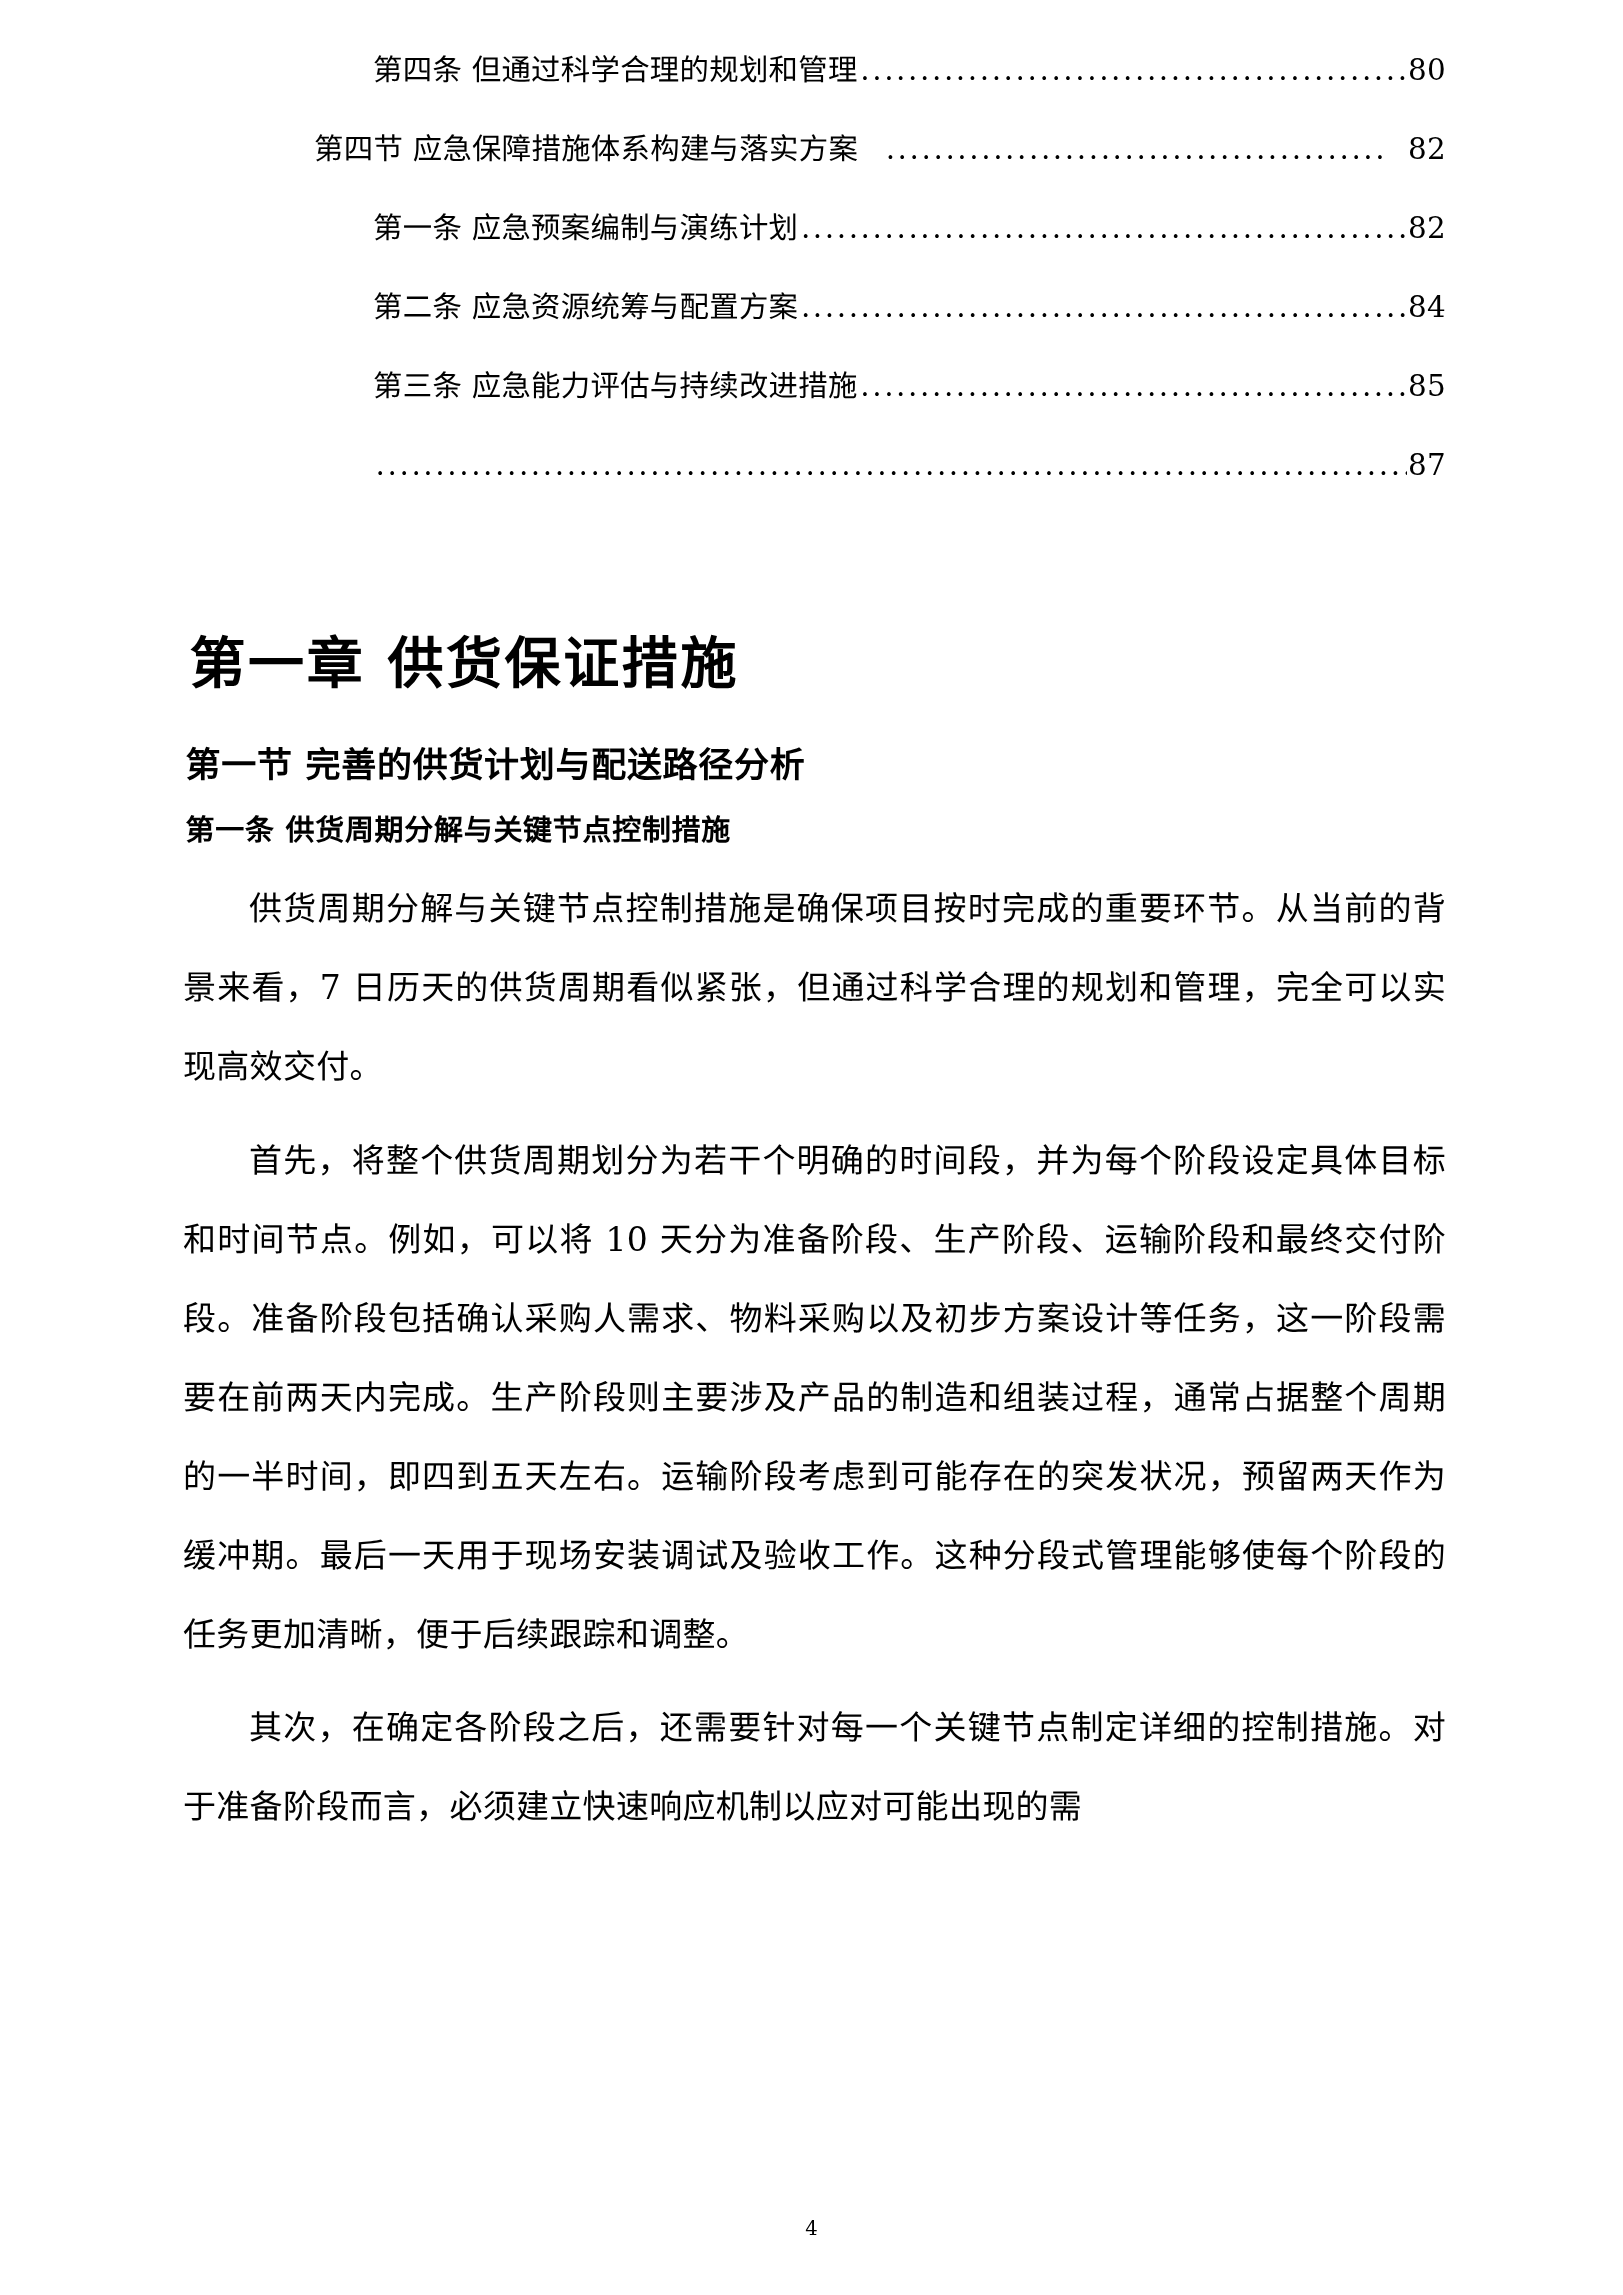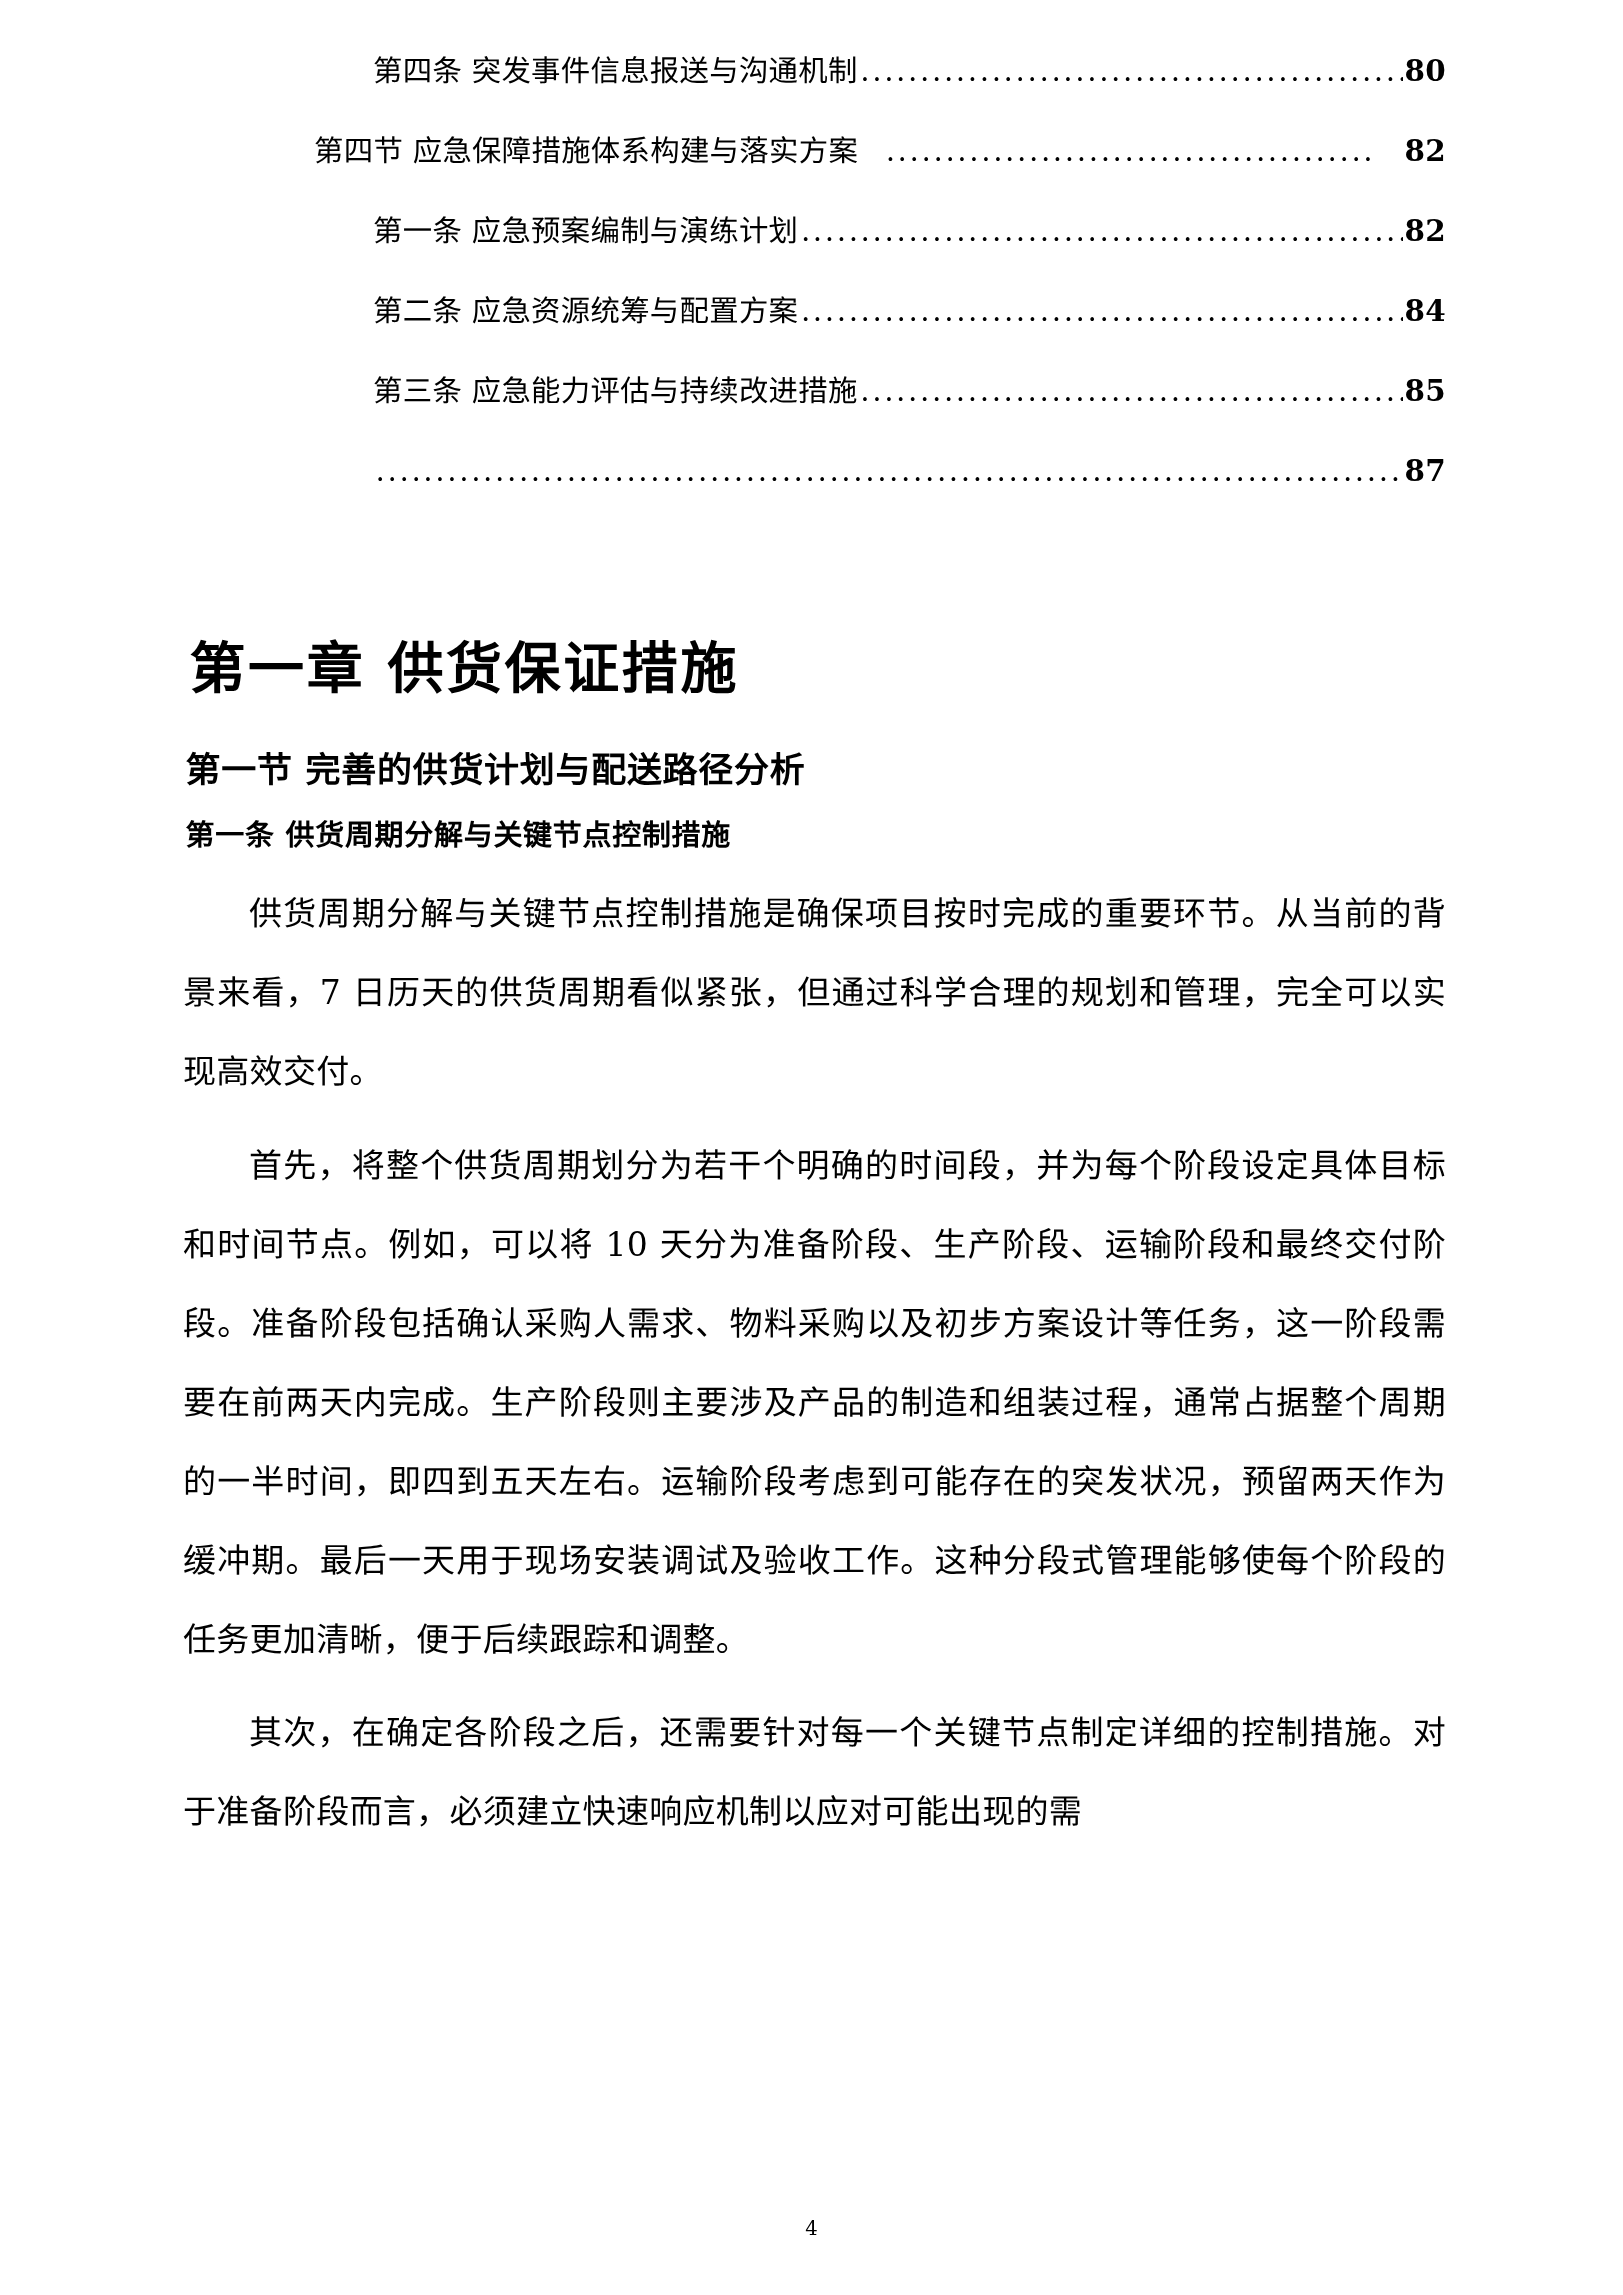--- a/index.html
+++ b/index.html
@@ -56,21 +56,20 @@
     letter-spacing: 2.6px;
     font-size: 29.4px;
     line-height: 1em;
     color: #000;
     white-space: nowrap;
   }
   .toc-entry .toc-page {
     flex: 0 0 auto;
     text-align: right;
     font-family: "DejaVu Serif", "Liberation Serif", serif;
-    font-weight: bold;
   }
   .toc-lvl-2 { padding-left: 131px; gap: 25px; }
   .toc-lvl-3 { padding-left: 190px; }
 
   
   .chapter-title {
     font-size: 56px;
     font-weight: bold;
     line-height: 1.25;
     letter-spacing: 2.6px;
@@ -126,21 +125,21 @@
 </style>
 </head>
 <body>
 
 <div class="page">
   <div class="content">
 
     <div class="toc">
 
       <div class="toc-entry toc-lvl-3">
-        <span class="toc-label">第四条  突发事件信息报送与沟通机制</span>
+        <span class="toc-label">第四条  但通过科学合理的规划和管理</span>
         <span class="toc-leader"></span>
         <span class="toc-page">80</span>
       </div>
 
       <div class="toc-entry toc-lvl-2">
         <span class="toc-label">第四节  应急保障措施体系构建与落实方案</span>
         <span class="toc-leader"></span>
         <span class="toc-page">82</span>
       </div>
 

